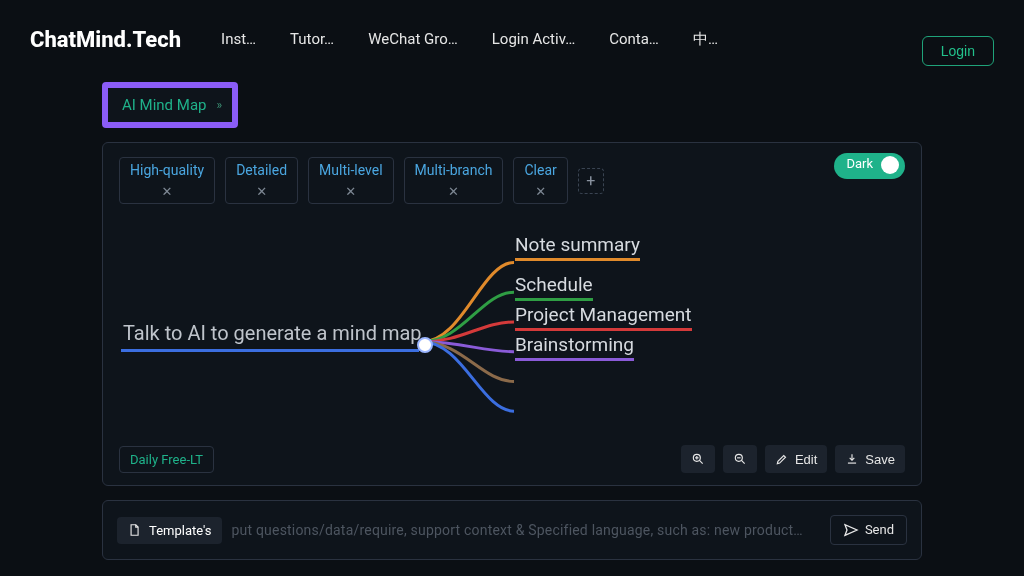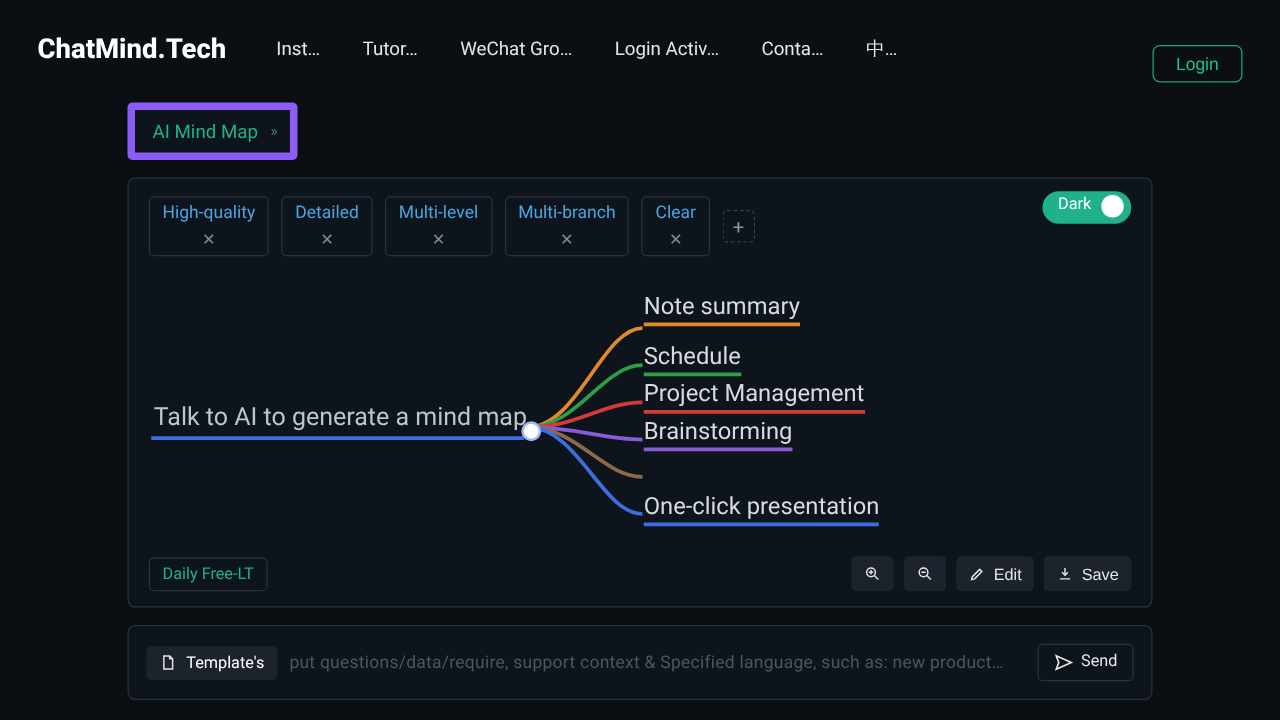--- a/index.html
+++ b/index.html
@@ -273,21 +273,20 @@
       <path d="M320,150 C360,150 380,160 412,160" stroke="#8a5bd8" stroke-width="3" fill="none"></path>
       <path d="M320,150 C360,150 380,190 412,190" stroke="#8b6a4a" stroke-width="3" fill="none"></path>
       <path d="M320,150 C360,150 380,220 412,220" stroke="#3b6ee0" stroke-width="3" fill="none"></path>
     </svg>
     <div class="root-label">Talk to AI to generate a mind map</div>
     <div class="center-dot"></div>
     <div class="branch-label" style="top:40px;border-color:#e08a2b">Note summary</div>
     <div class="branch-label" style="top:80px;border-color:#2f9e44">Schedule</div>
     <div class="branch-label" style="top:110px;border-color:#d43a3a">Project Management</div>
     <div class="branch-label" style="top:140px;border-color:#8a5bd8">Brainstorming</div>
-    <div class="branch-label" style="top:200px;border-color:#3b6ee0">One-click presentation</div>
   </div>
 
   <div class="card-bottom">
     <span class="pill">Daily Free-LT</span>
     <span class="spacer"></span>
     <button class="icon-btn">
       <svg viewBox="0 0 24 24">
           <circle cx="10" cy="10" r="6"></circle>
           <line x1="14.5" y1="14.5" x2="20" y2="20"></line>
           <line x1="10" y1="7" x2="10" y2="13"></line>

